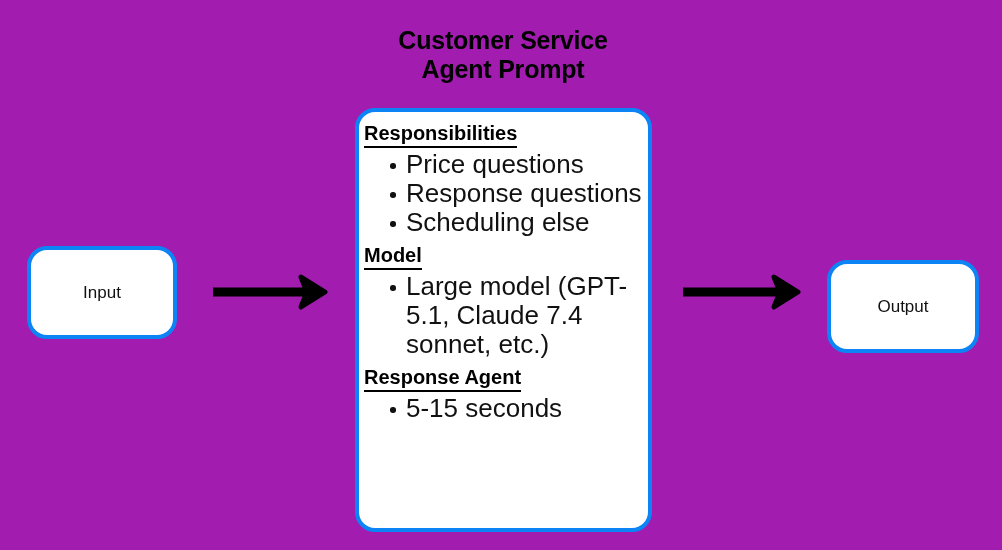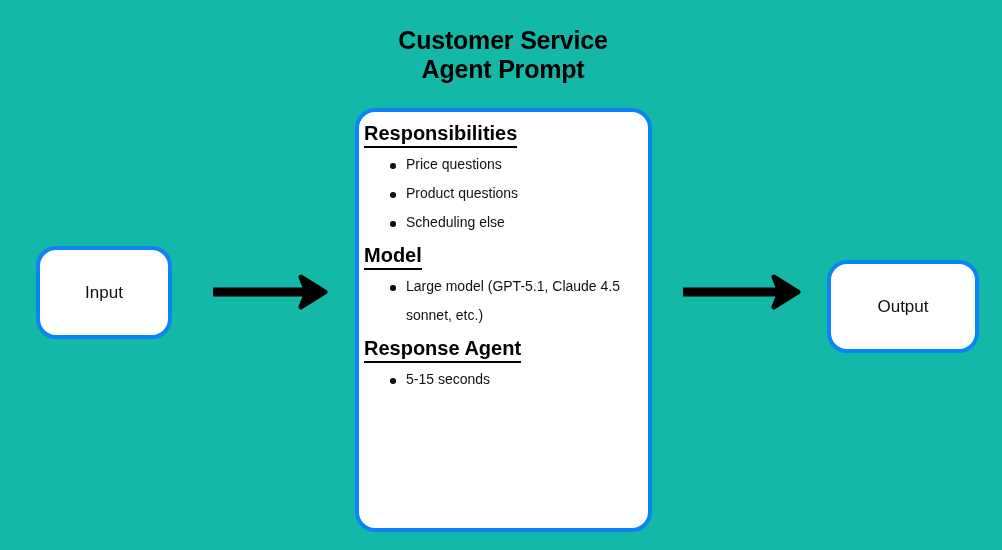--- a/index.html
+++ b/index.html
@@ -9,21 +9,21 @@
     background: #ffffff;
   }
   body {
     font-family: "Liberation Sans", sans-serif;
     color: #0a0a0a;
   }
   #canvas {
     position: relative;
     width: 1002px;
     height: 550px;
-    background: #14b8a6;
+    background: #a21caf;
     overflow: hidden;
   }
 
   
   .diagram-title {
     position: absolute;
     left: 341px;
     top: 26px;
     width: 324px;
     text-align: center;
@@ -45,21 +45,21 @@
     display: flex;
     align-items: center;
     justify-content: center;
   }
   .io-box .io-label {
     font-size: 17px;
     font-weight: 400;
     color: #111111;
     line-height: 1;
   }
-  #input-box  { left: 36px;  top: 246px; width: 136px; height: 93px; text-align: center; }
+  #input-box  { left: 27px;  top: 246px; width: 150px; height: 93px; text-align: center; }
   #output-box { left: 827px; top: 260px; width: 152px; height: 93px; }
 
   
   #prompt-card {
     position: absolute;
     left: 355px;
     top: 108px;
     width: 297px;
     height: 424px;
     box-sizing: border-box;
@@ -90,21 +90,21 @@
   }
 
   ul.bullets {
     list-style: none;
     margin: 0;
     padding: 0;
   }
   ul.bullets li {
     position: relative;
     padding-left: 42px;
-    font-size: 14px;
+    font-size: 26px;
     line-height: 29px;
     color: #111111;
     font-weight: 400;
   }
   ul.bullets li::before {
     content: "";
     position: absolute;
     left: 26px;
     top: 13px;
     width: 5.5px;
@@ -141,29 +141,29 @@
     </svg>
   </div>
 
   <div id="prompt-card">
     <div class="card-inner">
 
       <div class="section">
         <div class="section-heading">Responsibilities</div>
         <ul class="bullets">
           <li>Price questions</li>
-          <li>Product questions</li>
+          <li>Response questions</li>
           <li>Scheduling else</li>
         </ul>
       </div>
 
       <div class="section">
         <div class="section-heading">Model</div>
         <ul class="bullets">
-          <li>Large model (GPT-5.1, Claude 4.5 sonnet, etc.)</li>
+          <li>Large model (GPT-5.1, Claude 7.4 sonnet, etc.)</li>
         </ul>
       </div>
 
       <div class="section">
         <div class="section-heading">Response Agent</div>
         <ul class="bullets">
           <li>5-15 seconds</li>
         </ul>
       </div>
 

